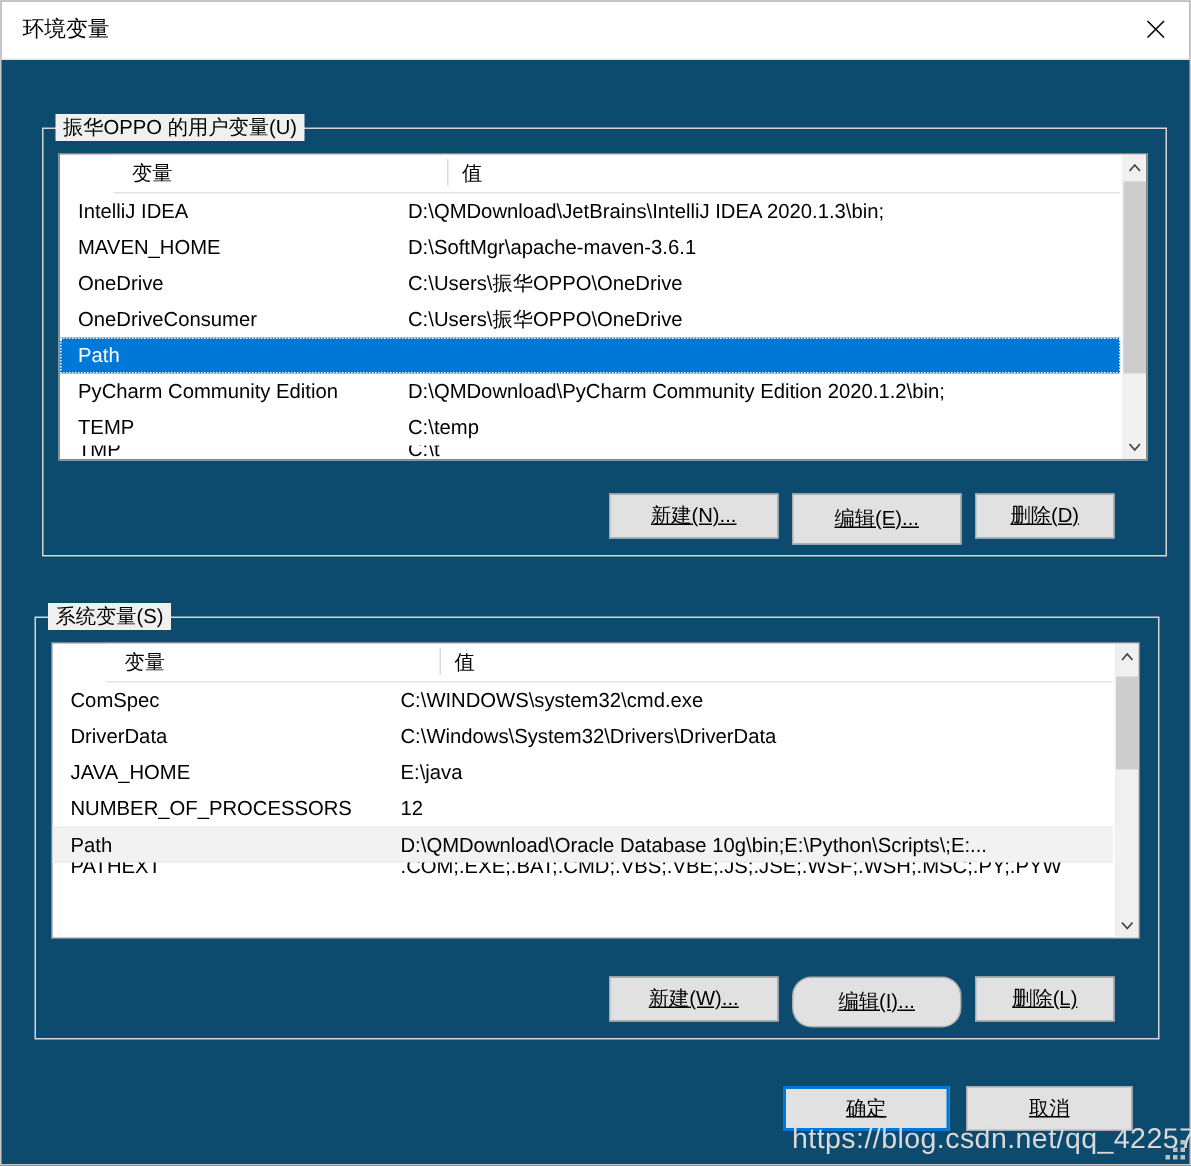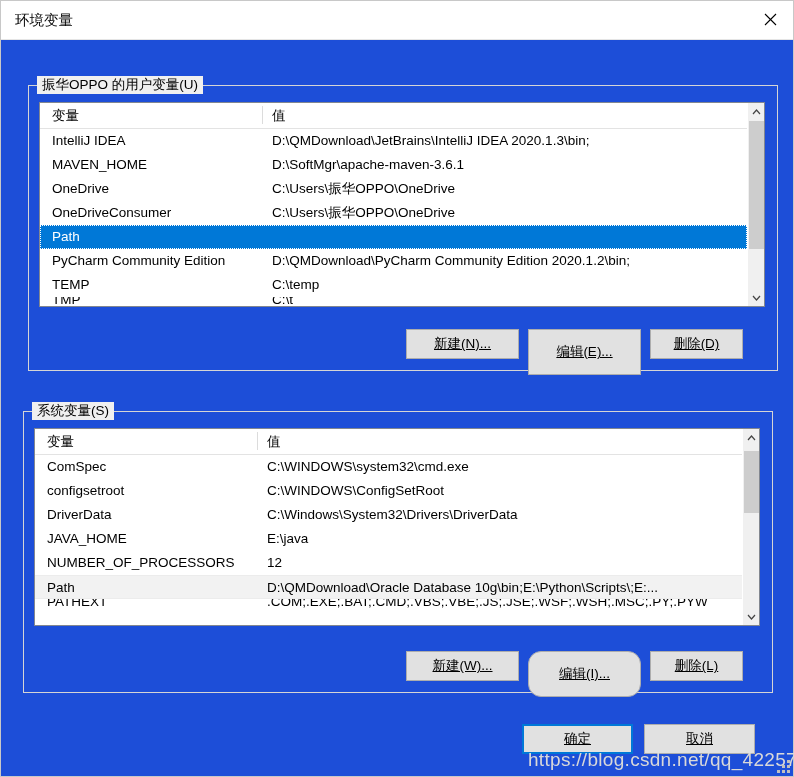--- a/index.html
+++ b/index.html
@@ -12,21 +12,21 @@
     background: #f0f0f0;
     font-family: "Liberation Sans", "DejaVu Sans", sans-serif;
     font-size: 13.5px;
     color: #000;
     overflow: hidden;
   }
   .dialog {
     position: relative;
     width: 794px;
     height: 777px;
-    background: #1d4ed8;
+    background: #0c4a6e;
     box-sizing: border-box;
     border: 1px solid #c8c8c8;
   }
   
   .titlebar {
     position: relative;
     height: 38px;
     background: #ffffff;
     border-bottom: 1px solid #e5e5e5;
   }
@@ -106,20 +106,21 @@
     top: 0;
     right: 17px;
     bottom: 0;
     overflow: hidden;
   }
   .lv-header {
     position: relative;
     height: 25px;
     background: #ffffff;
     border-bottom: 1px solid #e3e3e3;
+    margin-left: 36px;
   }
   .lv-header .col-name,
   .lv-header .col-val {
     position: absolute;
     top: 4px;
     font-size: 13.5px;
     color: #000;
   }
   .lv-header .col-name { left: 12px; }
   .lv-header .col-val  { left: 232px; }
@@ -214,21 +215,21 @@
     text-align: center;
     box-sizing: border-box;
     display: flex;
     align-items: center;
     justify-content: center;
     cursor: default;
     padding: 0;
     text-decoration: underline;
   }
   .btn-row-new  { width: 113px; height: 30px; }
-  .btn-row-edit { width: 113px; height: 46px; }
+  .btn-row-edit { width: 113px; height: 34px; }
   .btn-row-del  { width: 93px; height: 30px; }
 
   .u-new  { left: 405px; top: 328px; }
   .u-edit { left: 527px; top: 328px; }
   .u-del  { left: 649px; top: 328px; }
 
   .s-new  { left: 405px; top: 650px; }
   .s-edit { left: 527px; top: 650px; border-radius: 13px; }
   .s-del  { left: 649px; top: 650px; }
 
@@ -364,24 +365,20 @@
           <div class="col-name">变量</div>
           <div class="divider"></div>
           <div class="col-val">值</div>
         </div>
         <div id="system-rows">
             <div class="lv-row">
               <div class="cell-name">ComSpec</div>
               <div class="cell-val">C:\WINDOWS\system32\cmd.exe</div>
             </div>
             <div class="lv-row">
-              <div class="cell-name">configsetroot</div>
-              <div class="cell-val">C:\WINDOWS\ConfigSetRoot</div>
-            </div>
-            <div class="lv-row">
               <div class="cell-name">DriverData</div>
               <div class="cell-val">C:\Windows\System32\Drivers\DriverData</div>
             </div>
             <div class="lv-row">
               <div class="cell-name">JAVA_HOME</div>
               <div class="cell-val">E:\java</div>
             </div>
             <div class="lv-row">
               <div class="cell-name">NUMBER_OF_PROCESSORS</div>
               <div class="cell-val">12</div>

